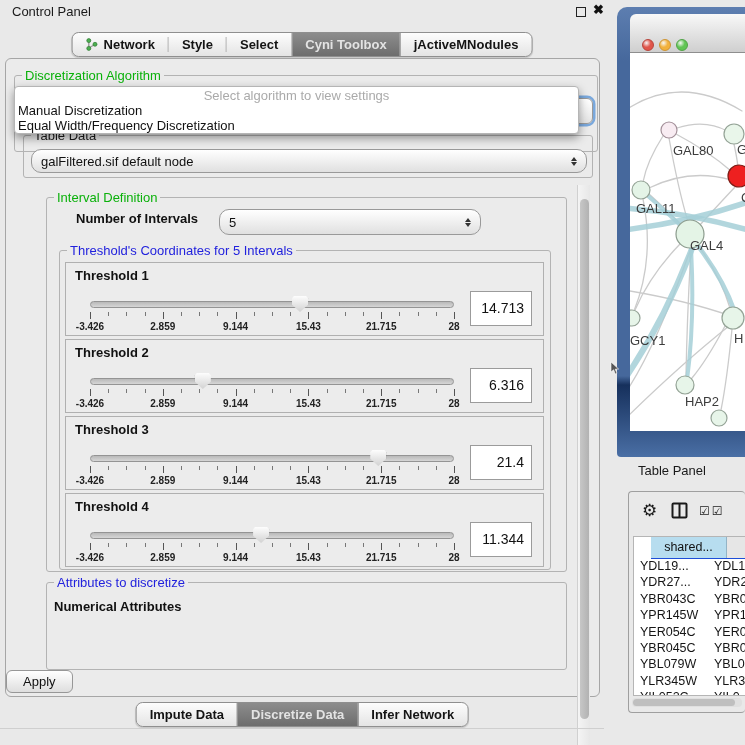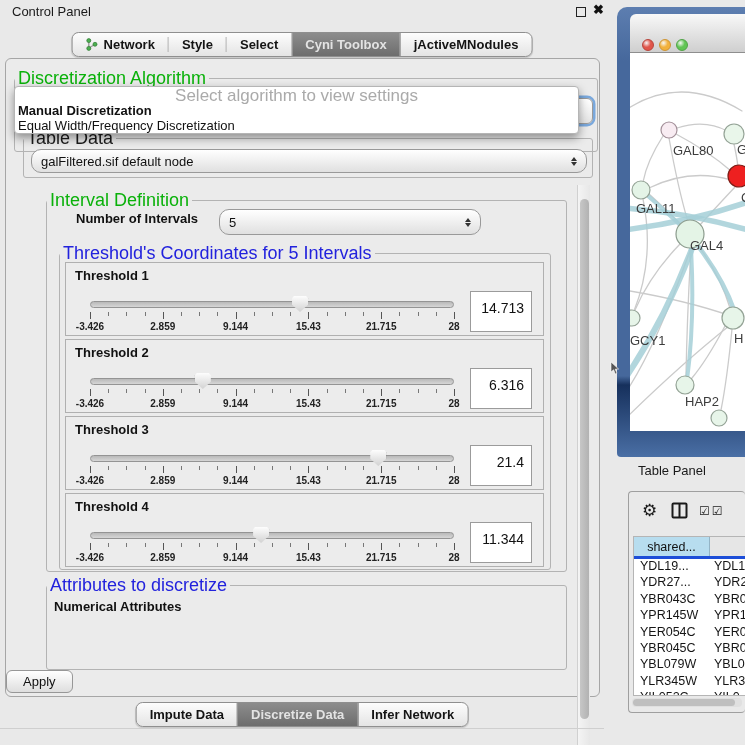--- a/index.html
+++ b/index.html
@@ -20,34 +20,34 @@
   .tabseg.dark { background:linear-gradient(#8d8d8d,#6d6d6d); color:#e3e3e3; border-left:1px solid #7a7a7a; border-right:1px solid #7a7a7a; }
   .tabsep { width:1px; background:#b2b2b2; margin:4px 0; }
   #top-tabbar { left:302px; top:32px; transform:translateX(-50%); }
   #bottom-tabbar { left:302px; top:702px; transform:translateX(-50%); }
   #bottom-line { left:0; top:728px; width:604px; height:1px; background:#cfcfcf; }
 
   #main-panel { left:5px; top:58px; width:595px; height:639px; background:#ebebeb;
                 border:1px solid #a6a6a6; border-radius:6px; }
 
   fieldset.grp { position:absolute; border:1px solid #b3b3b3; border-radius:3px; background:transparent; }
-  fieldset.grp legend { font-size:18px; padding:0 3px; white-space:nowrap; }
+  fieldset.grp legend { font-size:13px; padding:0 3px; margin-left:7px; white-space:nowrap; }
   legend.green { color:var(--green-title,#0ab10a); }
   legend.blue  { color:var(--blue-title,#2222dd); }
   legend.plain { color:#1c1c1c; }
 
   #algo-group   { left:8px;  top:9px;   width:584px; height:84px; }
   #algo-combo   { left:25px; top:39px; width:562px; height:26px; border-radius:6px;
                   background:linear-gradient(#ffffff,#e3e3e3); border:1px solid #9a9a9a;
                   box-shadow:0 0 0 2.5px var(--focus-ring,#7aa8dc); z-index:4; }
   #algo-popup   { left:8px; top:27px; width:565px; height:48px; background:#fff; border:1px solid #b5b5b5;
                   border-radius:4px; box-shadow:0 4px 10px rgba(0,0,0,.4); z-index:20; padding:1px 3px; }
-  #popup-prompt { text-align:center; color:#aaa; font-size:17px; height:15px; line-height:15px; }
+  #popup-prompt { text-align:center; color:#aaa; font-size:13px; height:15px; line-height:15px; }
   .popup-item   { font-size:13px; color:#111; height:15px; line-height:15px; }
-  .popup-item.bold { font-weight:bold; }
+  .popup-item.bold { font-weight:normal; }
 
   #tabledata-group { left:17px; top:69px; width:570px; height:50px; }
   .combo { position:absolute; background:linear-gradient(#ffffff,#e0e0e0); border:1px solid #999;
            border-radius:10px; font-size:13px; color:#111; display:flex; align-items:center; }
   .combo .combo-text { padding-left:9px; flex:1; overflow:hidden; white-space:nowrap; }
   .spinner { width:16px; display:flex; flex-direction:column; align-items:center; justify-content:center; gap:1px; margin-right:4px; }
   .spinner i { display:block; width:0; height:0; border-left:3.5px solid transparent; border-right:3.5px solid transparent; }
   .spinner .up { border-bottom:4px solid #333; }
   .spinner .dn { border-top:4px solid #333; }
   #tabledata-combo { left:25px; top:90px; width:556px; height:24px; }
@@ -65,21 +65,21 @@
   .track     { position:absolute; left:0; top:8px; width:100%; height:7px; border-radius:4px;
                background:linear-gradient(#b9b9b9,#d6d6d6); border:1px solid #949494; }
   .thumb     { position:absolute; top:3px; width:16px; height:16px;
                background:linear-gradient(#fdfdfd,#d2d2d2); filter:drop-shadow(0 0 1px #777);
                clip-path:polygon(12% 0,88% 0,100% 14%,100% 55%,50% 100%,0 55%,0 14%); }
   .ticks     { position:absolute; left:0; top:19px; width:100%; height:8px; }
   .tick      { position:absolute; top:0; width:1px; height:4px; background:#777; }
   .tick.major{ height:7px; background:#555; }
   .tick-labels { position:absolute; left:0; top:28px; width:100%; height:12px; }
   .tick-label  { position:absolute; transform:translateX(-50%); font-size:10px; font-weight:bold; color:#222; white-space:nowrap; }
-  .value-box { position:absolute; left:404px; top:28px; width:62px; height:41px; background:#fff;
+  .value-box { position:absolute; left:404px; top:28px; width:62px; height:35px; background:#fff;
                border:1px solid #9b9b9b; font-size:14px; color:#111; text-align:right;
                line-height:33px; padding-right:7px; }
 
   #attrs-group   { left:40px; top:516px; width:521px; height:95px; }
   #attrs-sublabel{ left:48px; top:540px; font-size:13px; font-weight:bold; color:#111; }
   #attr-listbox  { left:70px; top:556px; width:482px; height:52px; background:#fff; border:1px solid #a8a8a8; overflow:hidden; }
   #attr-list li  { list-style:none; font-size:13px; color:#1a1a1a; padding:1px 0 1px 8px; height:16px; }
   #attr-scrollbar{ position:absolute; right:1px; top:1px; width:11px; height:50px; background:#f0f0f0; }
   #attr-thumb    { position:absolute; left:1.5px; top:2px; width:8px; height:34px; background:#b5b5b5; border-radius:4px; }
   #apply-row     { left:0; top:611px; width:595px; text-align:left; }
@@ -99,21 +99,21 @@
   #net-canvas-wrap { left:630px; top:53px; width:115px; height:378px; background:#fff; overflow:hidden; }
 
   #table-panel-label { left:638px; top:463px; font-size:13px; color:#1a1a1a; }
   #table-window { left:628px; top:491px; width:117px; height:222px; background:#e9e9e9;
                   border:1px solid #9f9f9f; border-radius:4px; border-right:none; }
   #tp-gear  { position:absolute; left:13px; top:8px; font-size:17px; color:#1a1a1a; }
   #tp-split { position:absolute; left:42px; top:10px; }
   #tp-checks{ position:absolute; left:70px; top:12px; font-size:12px; color:#1a1a1a; letter-spacing:2px; }
   #tp-table { position:absolute; left:4px; top:44px; width:113px; height:160px; background:#fff; overflow:hidden;
               border:1px solid #b5b5b5; border-right:none; }
-  #tp-header { display:flex; height:22px; border-bottom:3px solid #1d4ed8; }
+  #tp-header { display:flex; height:22px; border-bottom:1px solid #1d4ed8;margin-left:17px; }
   .hcell { font-size:12.5px; color:#111; text-align:center; line-height:21px; overflow:hidden; white-space:nowrap; flex:0 0 76px; }
   .hcell.c1 { background:var(--header-blue,#b7ddef); border-right:1px solid #93b4c6; }
   .hcell.c2 { background:#e6e6e6; }
   .trow { display:flex; height:16.4px; }
   .tcell { font-size:12.5px; color:#151515; white-space:nowrap; overflow:hidden; flex:0 0 76px; padding-left:6px; }
   .tcell.c2 { padding-left:4px; }
   #tp-hscroll { position:absolute; left:3px; top:206px; width:110px; height:9px; background:#e0e0e0; border-radius:4px; }
   #tp-hthumb  { position:absolute; left:1px; top:1px; width:102px; height:7px; background:#bfbfbf; border-radius:4px; }
 
   #mouse-cursor { left:610px; top:362px; }

